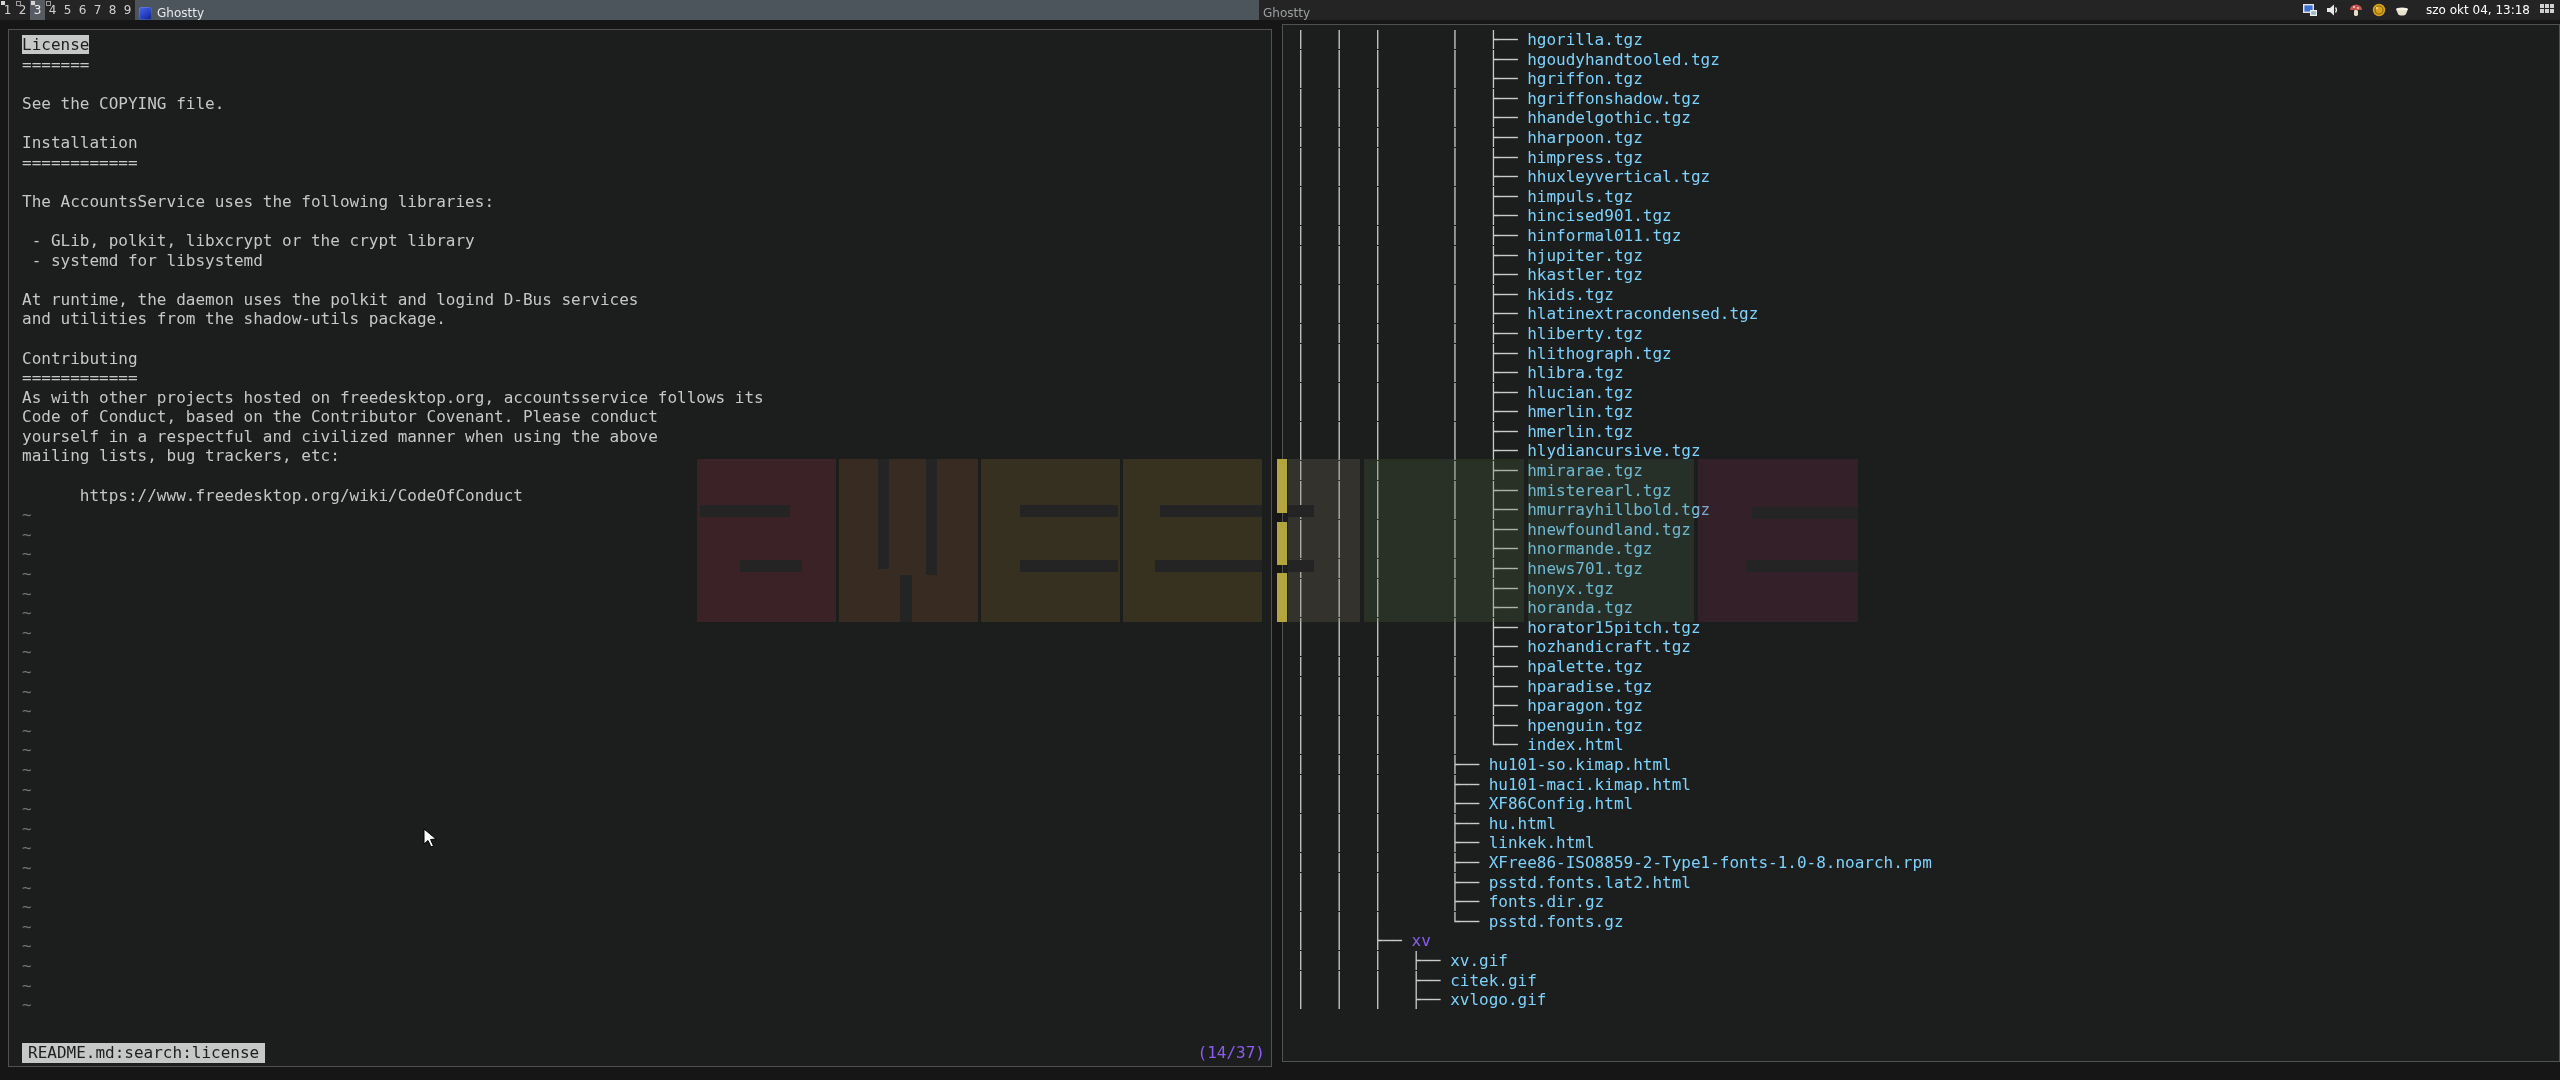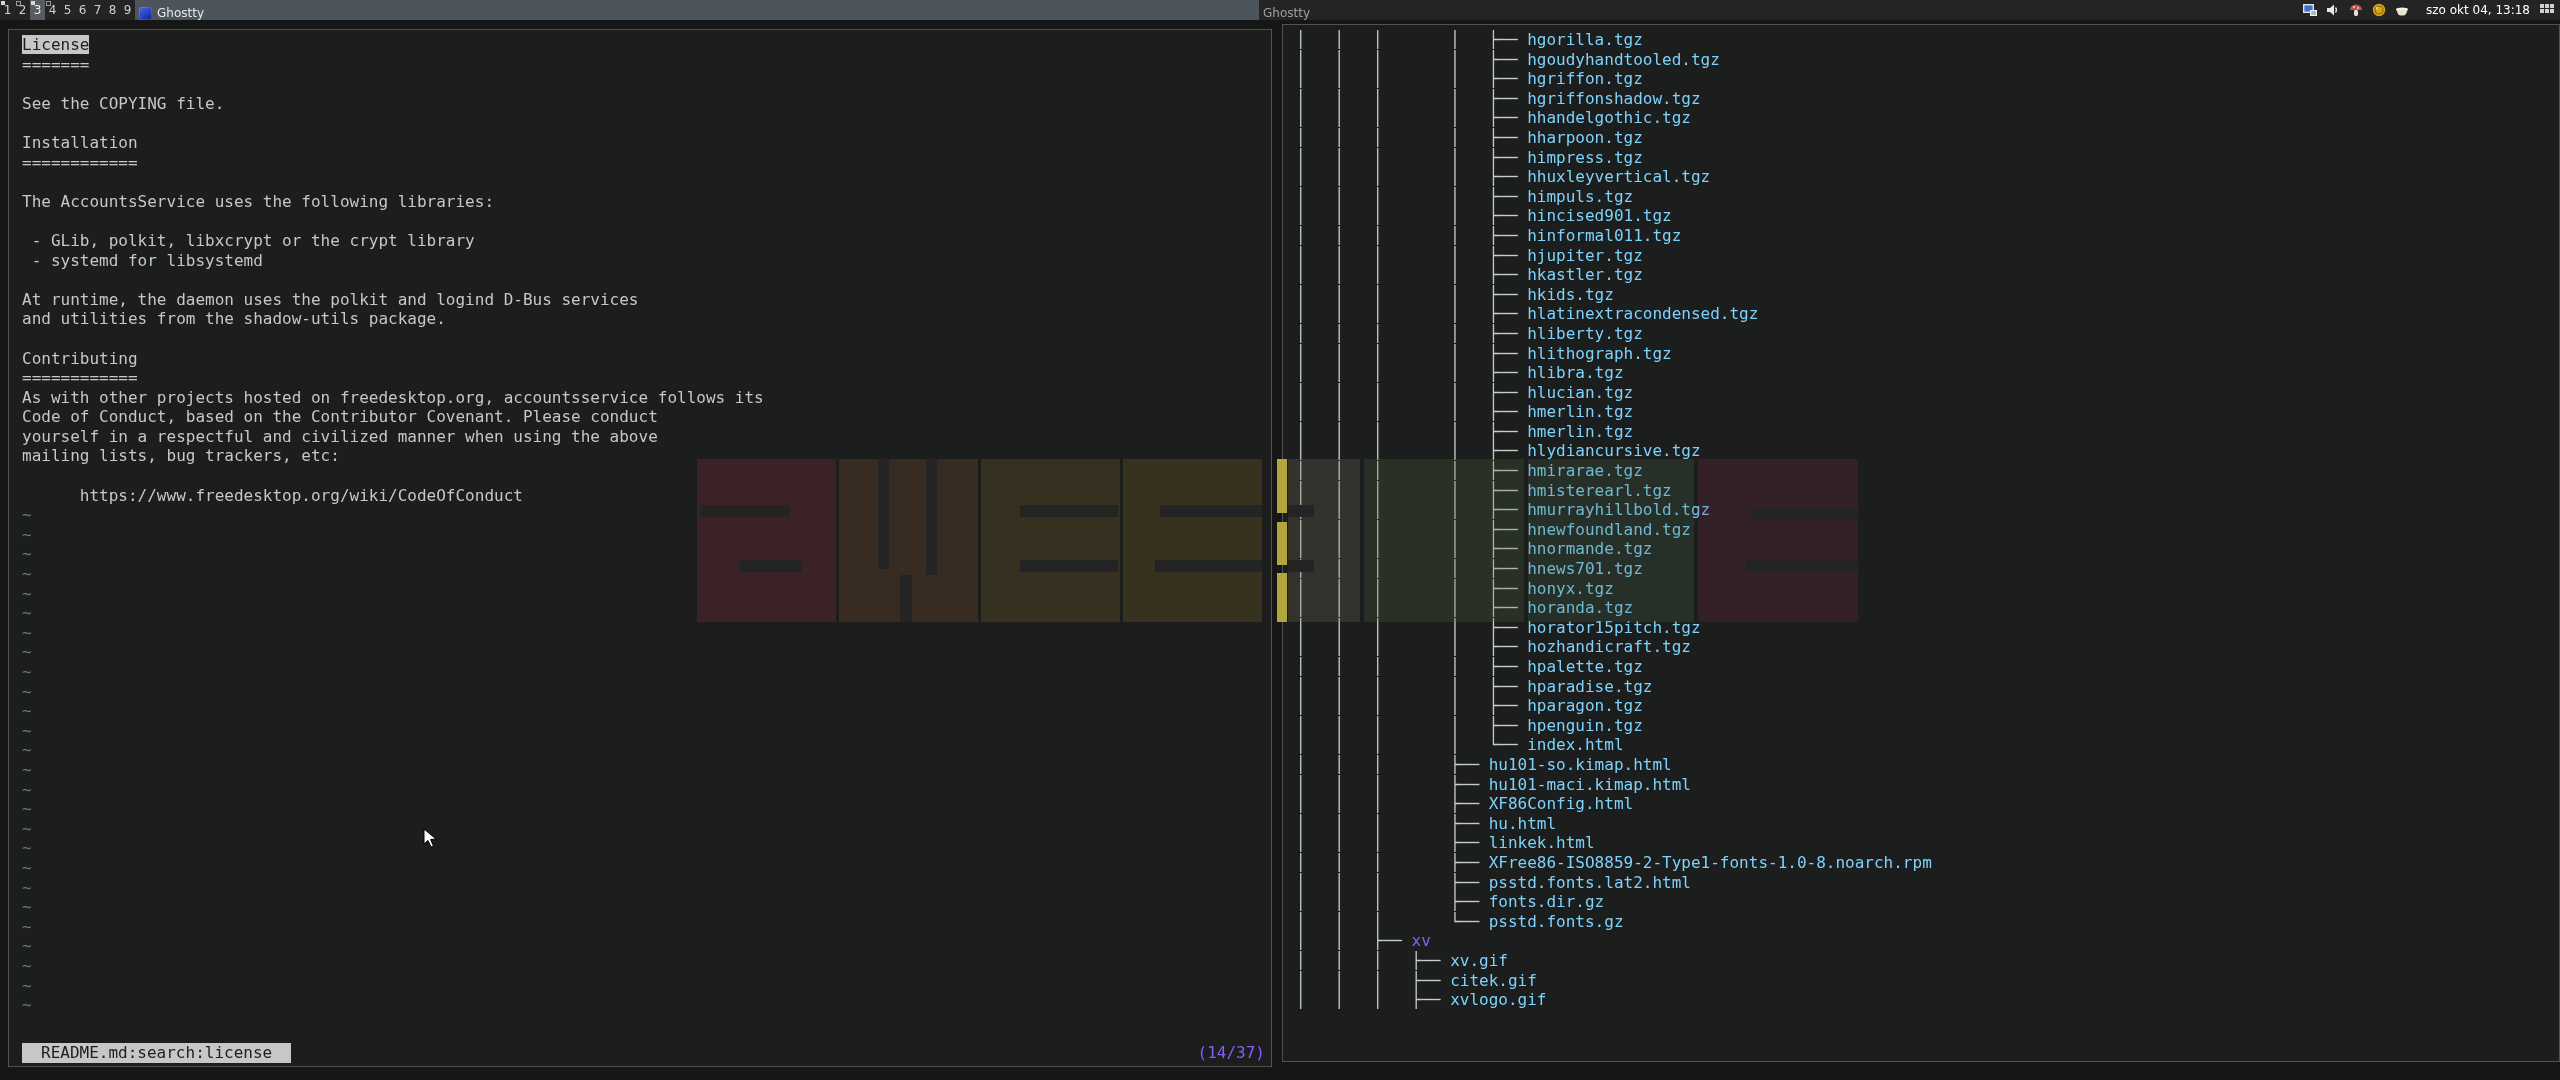--- a/index.html
+++ b/index.html
@@ -30,21 +30,21 @@
   #rwin{left:1282px;top:24px;width:1276px;height:1036px;}
   .term pre{margin:0;padding:5px 0 0 13px;font-size:16px;line-height:19.6px;color:#c5c8c6;}
   .hl{background:#c5c8c6;color:#1d1e1e;}
   .tilde{color:#707678;}
   .tree-pre .br{color:#c9cdc7;}
   .tree-pre .fn{color:#7dd3fc;}
   .tree-pre .dir{color:#8b5cf6;}
   .statusbar{position:absolute;left:0;right:0;bottom:0;height:22px;display:flex;
      align-items:center;justify-content:space-between;font-size:16px;line-height:20px;
      padding:0 6px 2px 13px;background:#1c1d1d;}
-  .rev{background:#c5c8c6;color:#1d1e1e;padding:0 19px;}
+  .rev{background:#c5c8c6;color:#1d1e1e;padding:0 6px;}
   .hollow-cursor{display:inline-block;width:8px;height:16px;border:1px solid #c5c8c6;
      vertical-align:-2px;margin-left:1px;}
   .status-right{color:#8b5cf6;}
   
   .wm{position:absolute;pointer-events:none;}
   
   #cursor{position:absolute;left:423px;top:828px;pointer-events:none;}
 </style>
 </head>
 <body>

